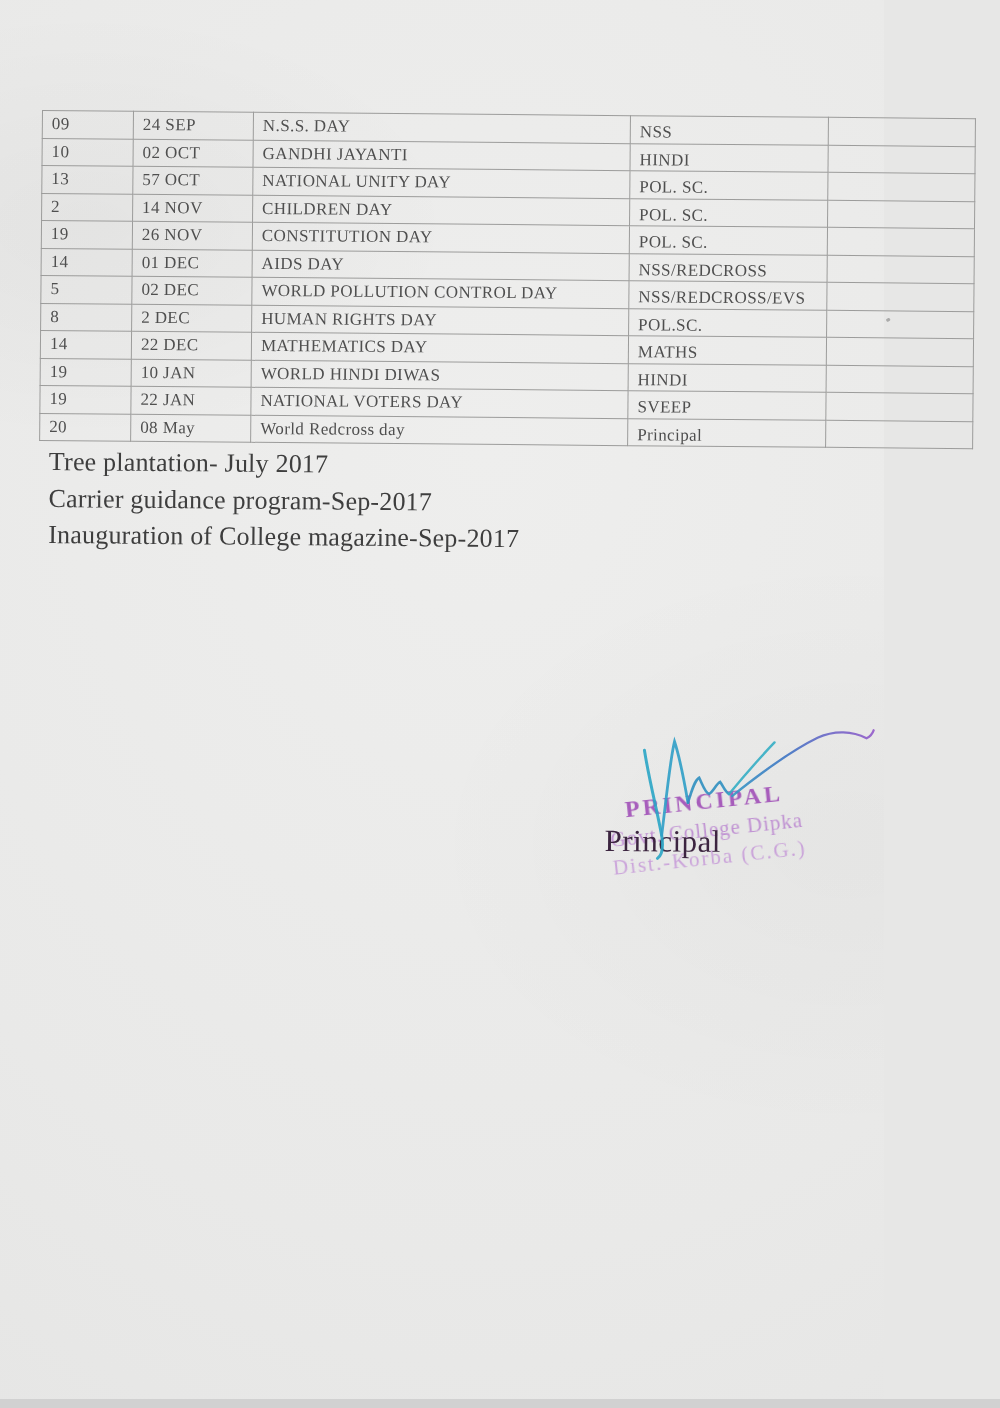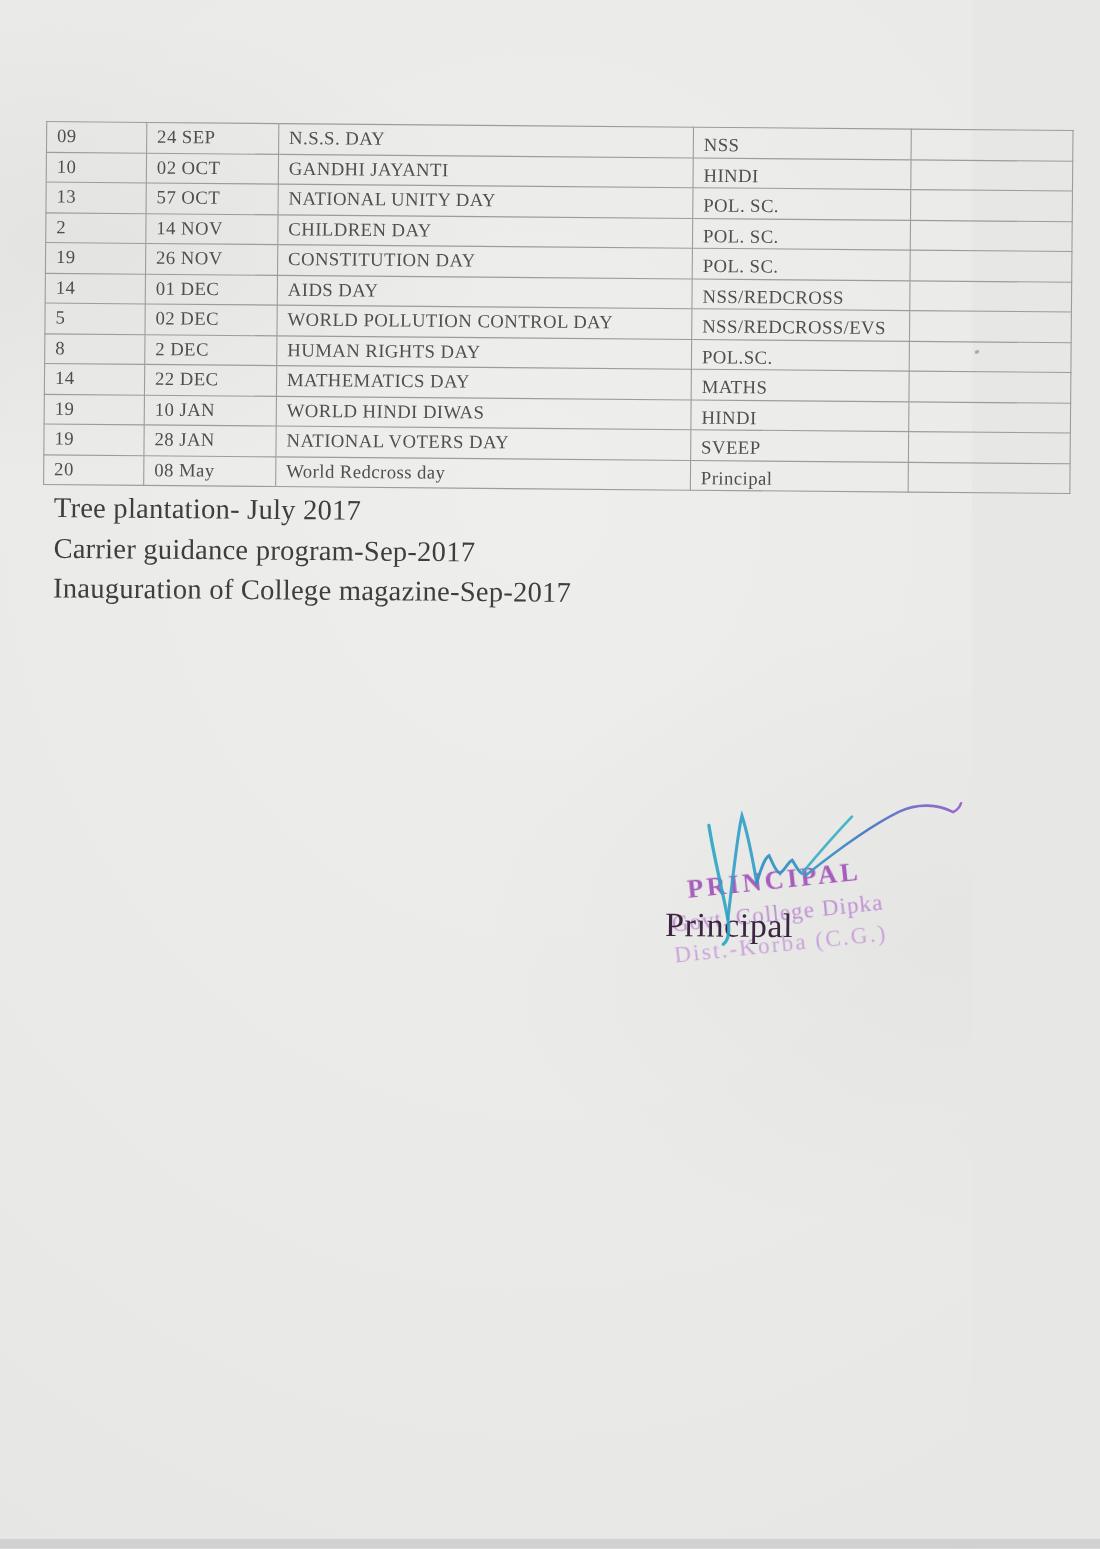--- a/index.html
+++ b/index.html
@@ -142,21 +142,21 @@
       </tr>
           <tr>
         <td class="c-sno">19</td>
         <td class="c-date">10 JAN</td>
         <td class="c-event">WORLD HINDI DIWAS</td>
         <td class="c-dept"><span class="dept-text">HINDI</span></td>
         <td class="c-extra"></td>
       </tr>
           <tr>
         <td class="c-sno">19</td>
-        <td class="c-date">28 JAN</td>
+        <td class="c-date">22 JAN</td>
         <td class="c-event">NATIONAL VOTERS DAY</td>
         <td class="c-dept"><span class="dept-text">SVEEP</span></td>
         <td class="c-extra"></td>
       </tr>
           <tr>
         <td class="c-sno">20</td>
         <td class="c-date">08 May</td>
         <td class="c-event">World Redcross day</td>
         <td class="c-dept"><span class="dept-text">Principal</span></td>
         <td class="c-extra"></td>

